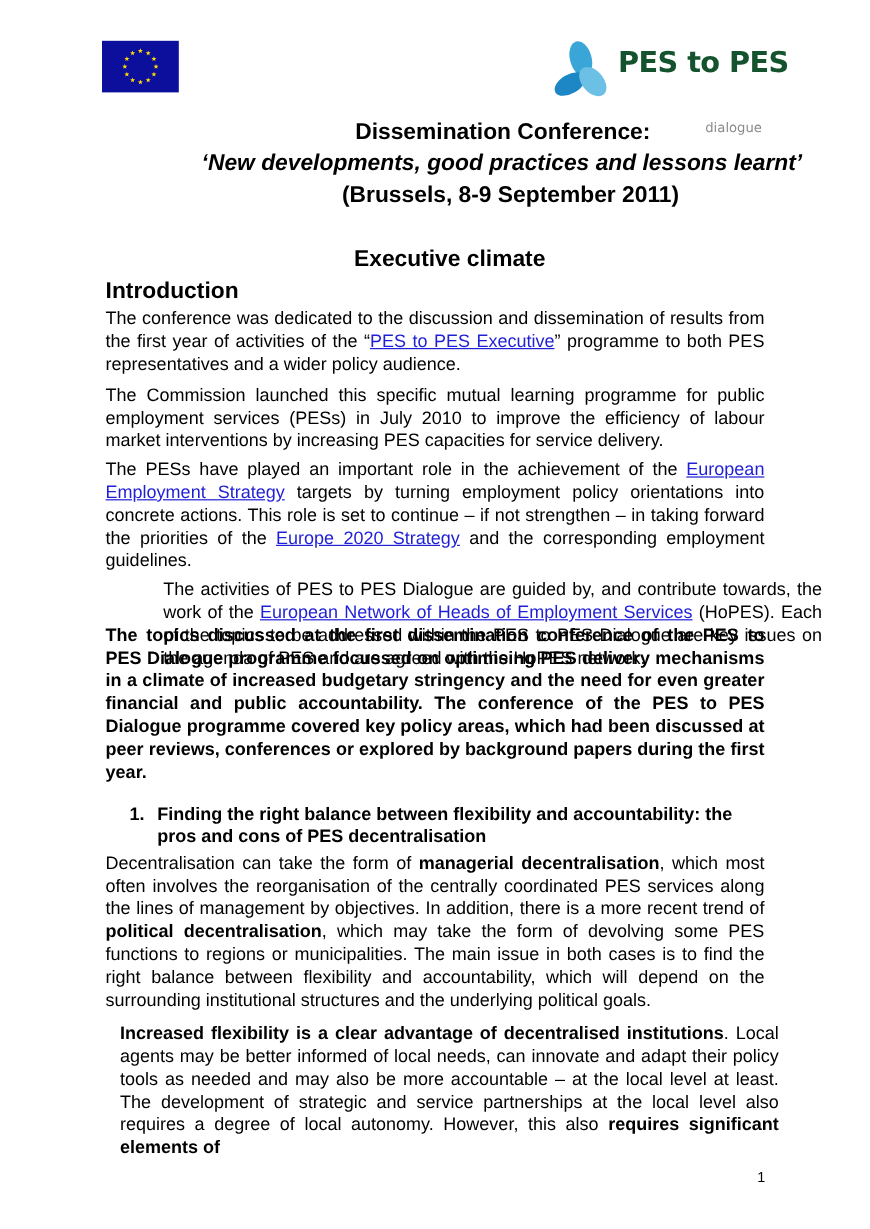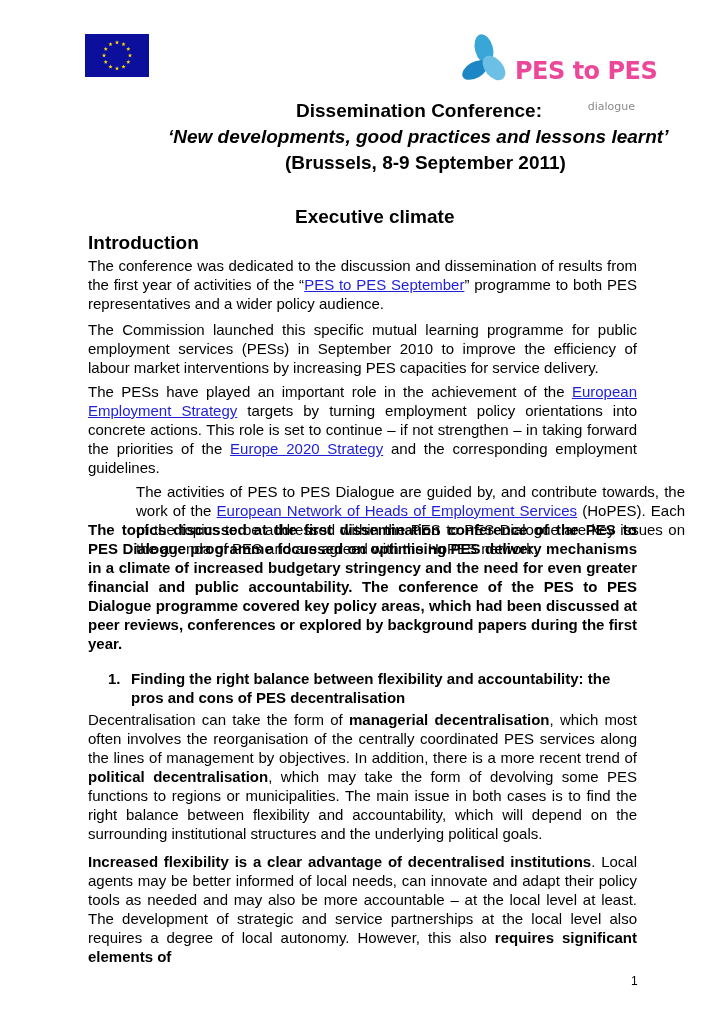--- a/index.html
+++ b/index.html
@@ -12,21 +12,21 @@
     background: #0b0f9c;
   }
   .eu-flag svg { display: block; }
   .logo {
     position: absolute; left: 460px; top: 32px; width: 190px; height: 52px;
   }
   .logo-mark { position: absolute; left: 0; top: 0; }
   .logo-text {
     position: absolute; left: 55px; top: 6px;
     font-family: "DejaVu Sans", sans-serif; font-weight: bold;
-    font-size: 24px; color: #ec4899; letter-spacing: -0.5px; white-space: nowrap; margin-top: 19px;
+    font-size: 24px; color: #14532d; letter-spacing: -0.5px; white-space: nowrap;
   }
   .logo-sub {
     position: absolute; right: 15px; top: 36px;
     font-family: "DejaVu Sans", sans-serif; font-size: 11px; color: #8a8a8a; margin-top: 32px;
   }
   .title {
     position: absolute; left: 0; width: 725px;
     font-weight: bold; font-size: 19px; white-space: nowrap;
   }
   .t1 { top: 100px; left: 296px; width: auto; }
@@ -39,21 +39,21 @@
     position: absolute; left: 88px; width: 549px;
     font-size: 15px; line-height: 19px; text-align: justify;
     text-align-last: left; hyphens: none;
   }
   .p1 { top: 256px; }
   .p2 { top: 320px; }
   .p3 { top: 382px; }
   .p4 { top: 482px; margin-left: 48px; }
   .p5 { top: 520px; font-weight: bold; }
   .p6 { top: 710px; }
-  .p7 { top: 852px; }
+  .p7 { top: 852px; margin-left: 12px; }
 
   .heading1 {
     position: absolute; left: 108px; top: 669px; width: 529px;
     font-weight: bold; font-size: 15px; line-height: 19px;
   }
   .heading1 .num { position: absolute; left: 0; top: 0; }
   .heading1 .txt { display: block; margin-left: 23px; }
 
   a.link { color: #1f1fd6; text-decoration: underline; }
   b { font-weight: bold; }
@@ -94,24 +94,24 @@
   <div class="logo-sub">dialogue</div>
 </div>
 
 <div class="title t1">Dissemination Conference:</div>
 <div class="title t2">‘New developments, good practices and lessons learnt’</div>
 <div class="title t3">(Brussels, 8-9 September 2011)</div>
 <div class="title t4">Executive climate</div>
 <div class="title t5">Introduction</div>
 
 <div class="para p1">
-  <span>The conference was dedicated to the discussion and dissemination of results from the first year of activities of the “</span><a class="link" href="#">PES to PES September</a><span>” programme to both PES representatives and a wider policy audience.</span>
+  <span>The conference was dedicated to the discussion and dissemination of results from the first year of activities of the “</span><a class="link" href="#">PES to PES Executive</a><span>” programme to both PES representatives and a wider policy audience.</span>
 </div>
 
-<div class="para p2">The Commission launched this specific mutual learning programme for public employment services (PESs) in September 2010 to improve the efficiency of labour market interventions by increasing PES capacities for service delivery.</div>
+<div class="para p2">The Commission launched this specific mutual learning programme for public employment services (PESs) in July 2010 to improve the efficiency of labour market interventions by increasing PES capacities for service delivery.</div>
 
 <div class="para p3">
   <span>The PESs have played an important role in the achievement of the </span><a class="link" href="#">European Employment Strategy</a><span> targets by turning employment policy orientations into concrete actions. This role is set to continue – if not strengthen – in taking forward the priorities of the </span><a class="link" href="#">Europe 2020 Strategy</a><span> and the corresponding employment guidelines.</span>
 </div>
 
 <div class="para p4">
   <span>The activities of PES to PES Dialogue are guided by, and contribute towards, the work of the </span><a class="link" href="#">European Network of Heads of Employment Services</a><span> (HoPES). Each of the topics to be addressed within the PES to PES Dialogue are key issues on the agenda of PES and are agreed with the HoPES network.</span>
 </div>
 
 <div class="para p5">The topics discussed at the first dissemination conference of the PES to PES Dialogue programme focussed on optimising PES delivery mechanisms in a climate of increased budgetary stringency and the need for even greater financial and public accountability. The conference of the PES to PES Dialogue programme covered key policy areas, which had been discussed at peer reviews, conferences or explored by background papers during the first year.</div>

